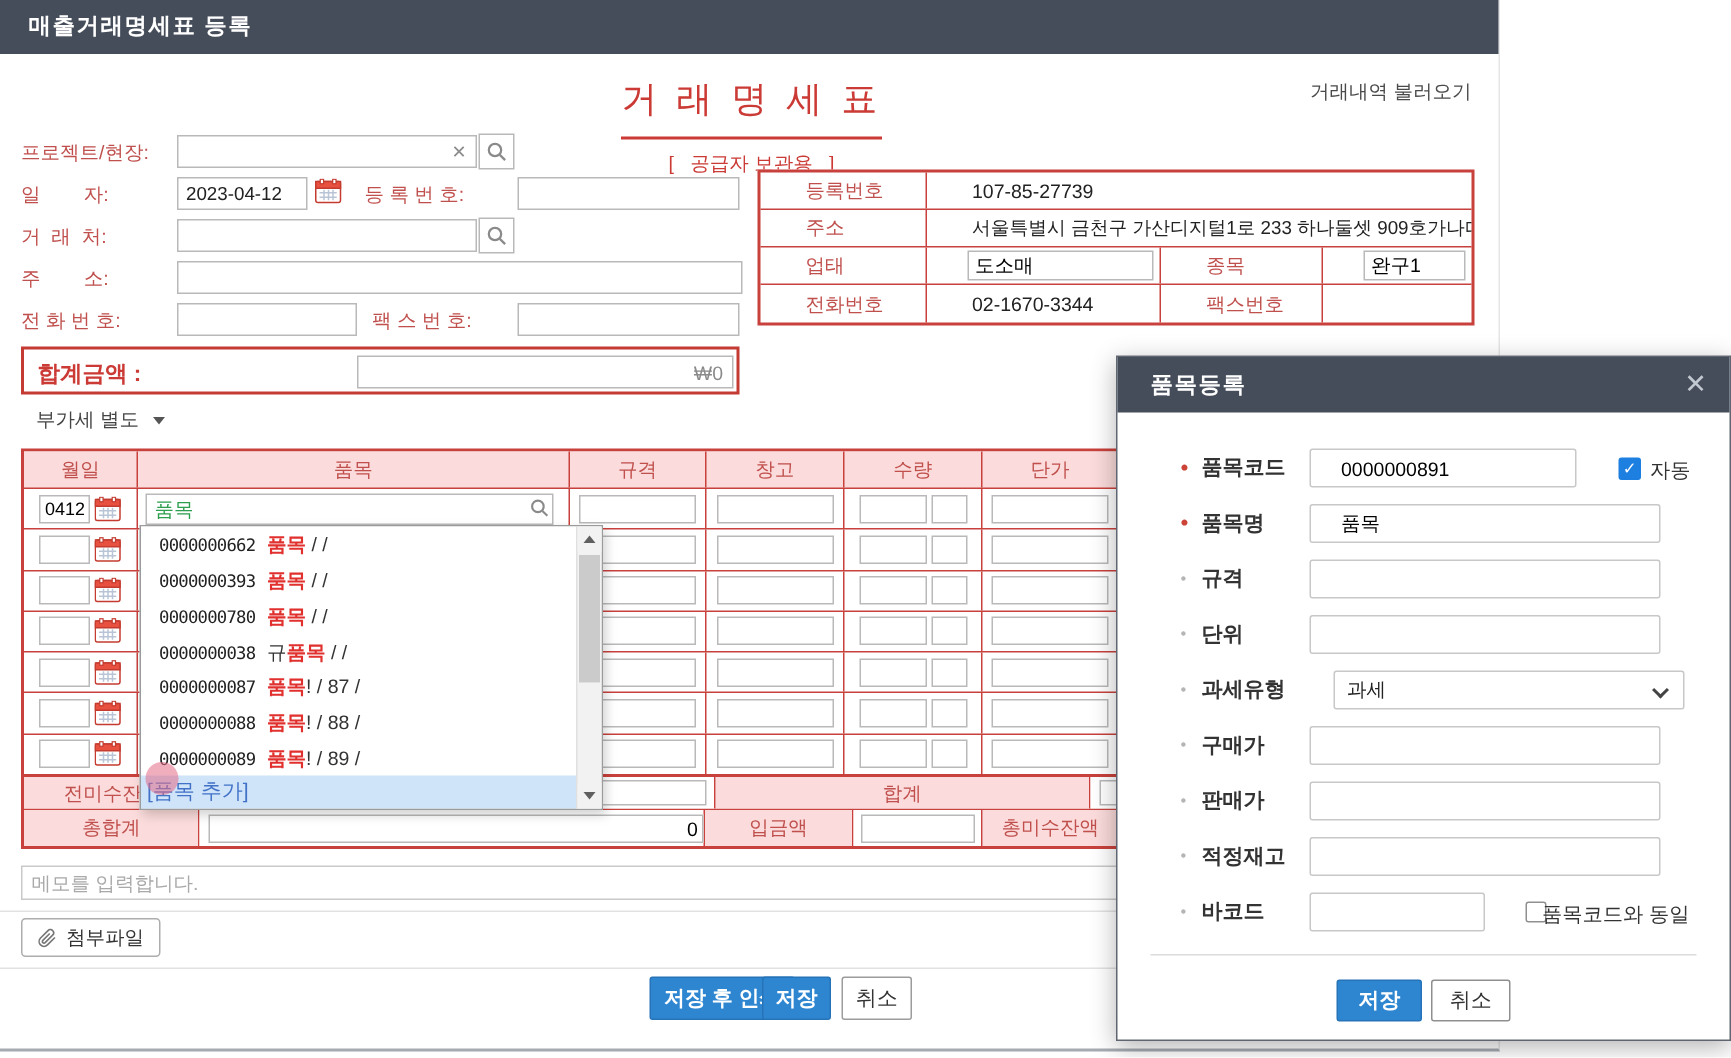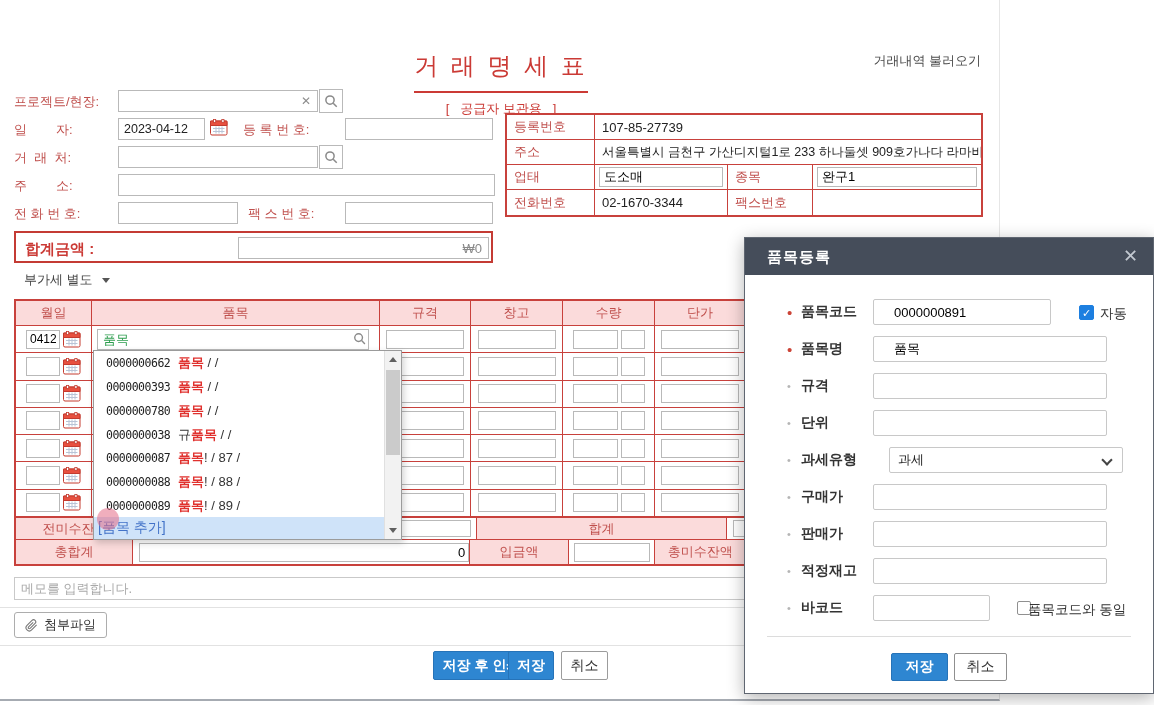--- a/index.html
+++ b/index.html
@@ -27,21 +27,21 @@
           display:flex; align-items:center; justify-content:center; cursor:pointer; }
   .clearx { position:absolute; font-size:12px; color:#8d8d8d; cursor:pointer; }
   .totalbox { position:absolute; left:14px; top:231px; width:479px; height:32px; border:2px solid #c43b34; }
   .totalbox .tl { position:absolute; left:9px; top:7px; font-size:15px; font-weight:bold; color:#cb3a35; }
   .totalbox input { position:absolute; left:222px; top:4px; width:251px; height:22px; border:1px solid #b9b9b9;
                     text-align:right; padding-right:6px; color:#8a8a8a; font-size:13px; }
   
   .stable { position:absolute; left:505px; top:113px; width:478px; border:2px solid #c8413c; background:#fff; }
   .srow { display:flex; height:25px; border-bottom:1px solid #c8413c; }
   .srow:last-child { border-bottom:none; }
-  .scell { display:flex; align-items:center; padding:0 7px; font-size:13px; border-right:1px solid #c8413c; overflow:hidden; white-space:nowrap; }
+  .scell { display:flex; align-items:center; padding:0 7px; font-size:13px; border-right:1px solid #c8413c; overflow:hidden; white-space:nowrap;margin-left:23px; }
   .scell:last-child { border-right:none; }
   .slab { color:#c0504d; }
   .sinp { border:1px solid #b9b9b9; height:20px; font-size:13px; padding:0 4px; width:100%; }
   .seal { color:#cb3a35; margin-left:4px; }
   
   .vat { position:absolute; left:24px; top:271px; display:flex; align-items:center; gap:9px;
          font-size:13px; color:#444; cursor:pointer; }
   .caret { width:0; height:0; border-left:4px solid transparent; border-right:4px solid transparent; border-top:5px solid #555; }
   
   .itable { position:absolute; left:14px; top:299px; width:969px; border:2px solid #c8413c; background:#fff; }
@@ -149,20 +149,23 @@
       </g>
     </g>
     <g id="mag">
       <circle cx="8" cy="8" r="5.5" fill="none" stroke="#8a8a8a" stroke-width="2"></circle>
       <line x1="12.3" y1="12.3" x2="17" y2="17" stroke="#8a8a8a" stroke-width="2"></line>
     </g>
   </defs>
 </svg>
 
 <div id="main">
+  <div class="tbar">
+    <span>매출거래명세표 등록</span>
+  </div>
 
   <div class="loadlink">거래내역 불러오기</div>
 
   <div class="doc-head">
     <div class="doc-title">거 래 명 세 표</div>
     <div class="doc-sub">[   공급자 보관용   ]</div>
   </div>
 
   <span class="rlabel" style="left:14px;top:93px">프로젝트/현장:</span>
   <input class="inp" style="left: 118px; top: 90px; width: 200px; padding-right: 20px;">

